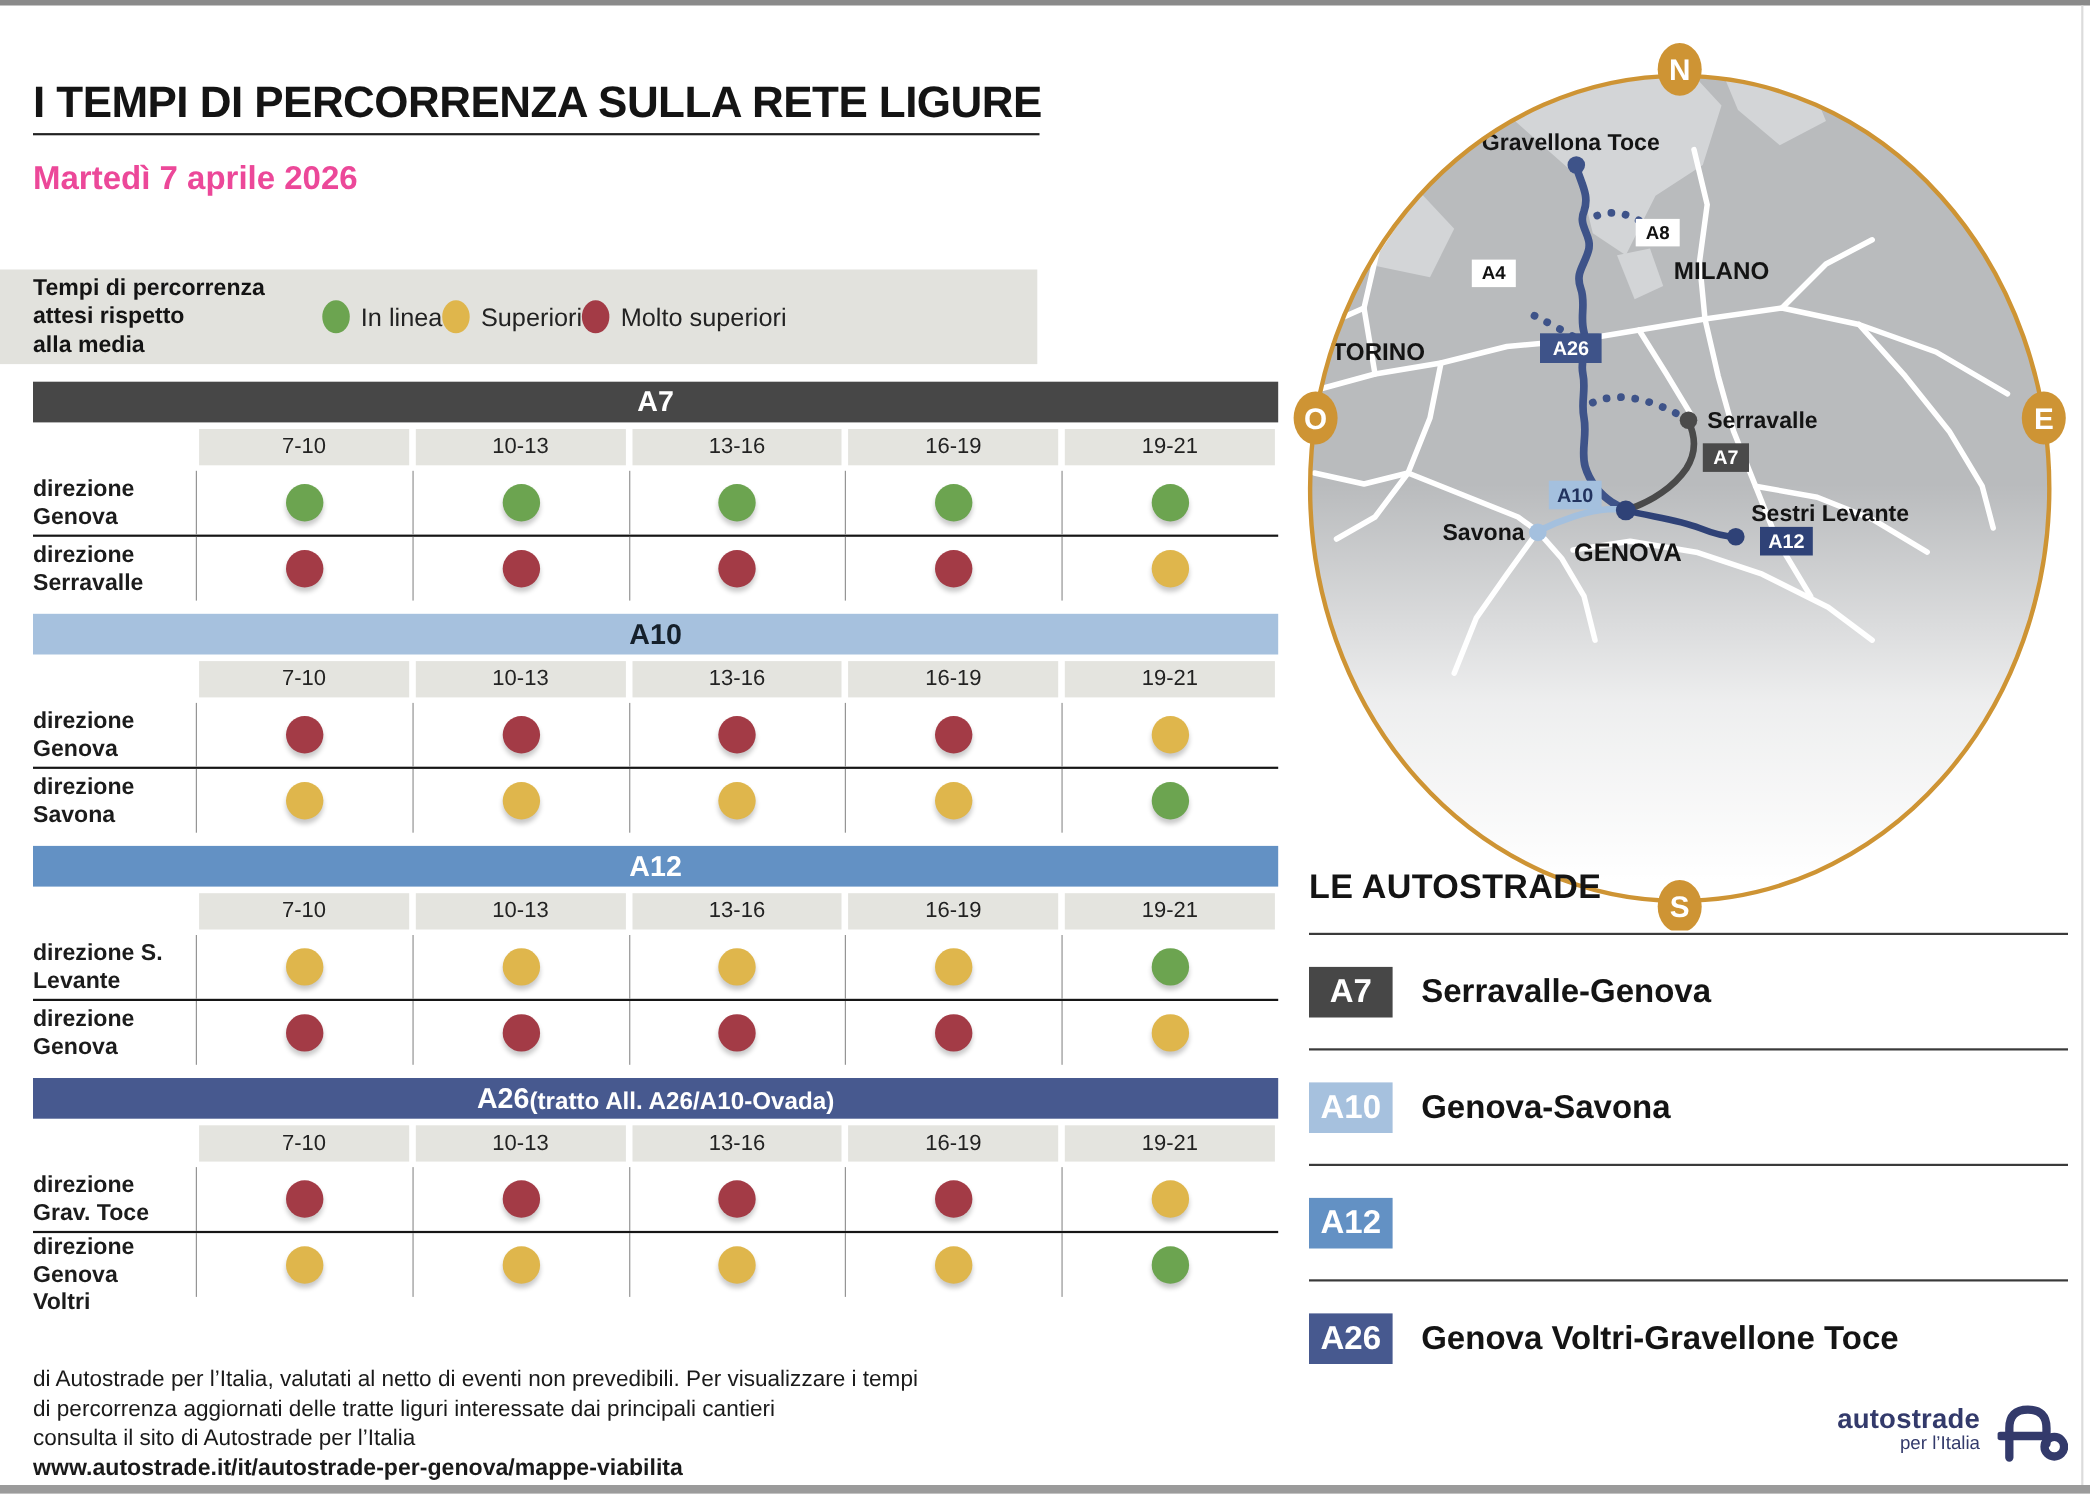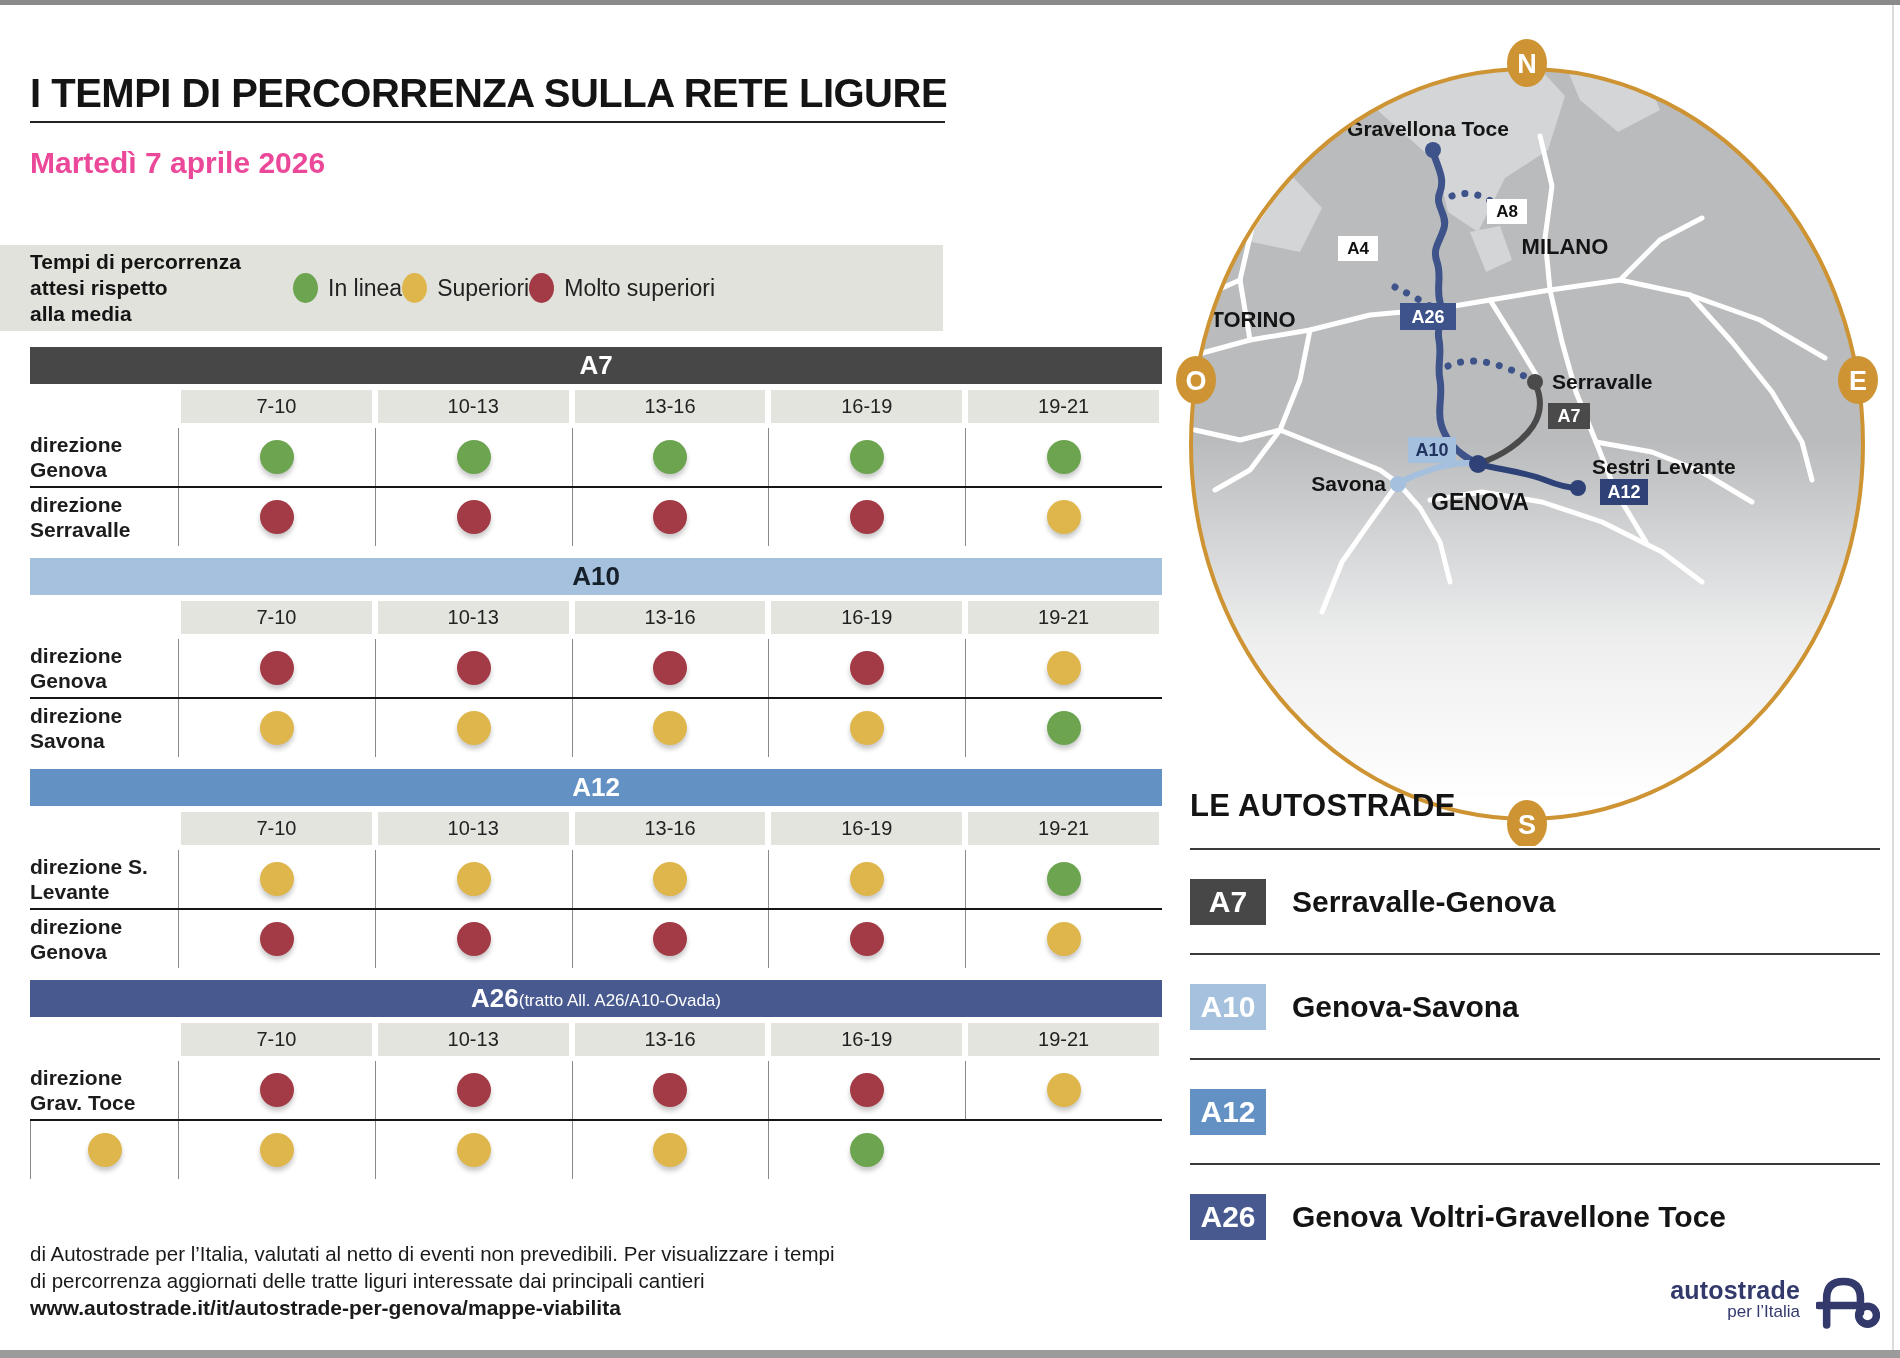--- a/index.html
+++ b/index.html
@@ -19,21 +19,21 @@
   .legend-band{position:absolute;left:0;top:245px;width:943px;height:86px;background:#E2E2DD;display:flex;align-items:center;}
   .legend-label{margin-left:30px;width:235px;font-size:21px;font-weight:800;line-height:26px;white-space:pre-line;color:#141414;}
   .legend-items{display:flex;align-items:center;margin-left:28px;}
   .legend-item{display:flex;align-items:center;gap:10px;font-size:23px;color:#222;}
   .legend-dot{width:25px;height:30px;border-radius:50%;flex:0 0 auto;}
 
   
   #tables{position:absolute;left:30px;top:347px;width:1132px;}
   .hw-table{margin-bottom:12px;}
   .band{height:37px;display:flex;align-items:center;justify-content:center;font-size:26px;font-weight:700;margin-bottom:6px;}
-  .band .band-sub{font-size:17px;font-weight:400;position:relative;top:2px;}
+  .band .band-sub{font-size:22px;font-weight:700;position:relative;top:2px;}
   .thead{display:grid;grid-template-columns:148px repeat(5,1fr);height:33px;margin-bottom:5px;}
   .thead .th{margin:0 3px;background:#E4E4DF;display:flex;align-items:center;justify-content:center;font-size:20px;color:#222;}
   .trow{display:grid;grid-template-columns:148px repeat(5,1fr);}
   .trow.first{border-bottom:2px solid #161616;}
   .trow .rowlabel{display:flex;align-items:center;font-size:21px;font-weight:800;line-height:25px;color:#1c1c1c;padding-right:26px;}
   .trow .cell{height:58px;border-left:1px solid #8a8a8a;display:flex;align-items:center;justify-content:center;}
   .dot{width:34px;height:34px;border-radius:50%;box-shadow:0 4px 5px rgba(0,0,0,0.22);}
 
   
   .footer{position:absolute;left:30px;top:1240px;width:980px;font-size:20.5px;line-height:27px;color:#1a1a1a;}
@@ -261,20 +261,21 @@
           <span class="dot" style="background: rgb(163, 59, 70);"></span>
         </div>
         <div class="cell">
           <span class="dot" style="background: rgb(163, 59, 70);"></span>
         </div>
         <div class="cell">
           <span class="dot" style="background: rgb(223, 182, 76);"></span>
         </div>
       </div>
       <div class="trow">
+        <div class="rowlabel">direzione Genova Voltri</div>
         <div class="cell">
           <span class="dot" style="background: rgb(223, 182, 76);"></span>
         </div>
         <div class="cell">
           <span class="dot" style="background: rgb(223, 182, 76);"></span>
         </div>
         <div class="cell">
           <span class="dot" style="background: rgb(223, 182, 76);"></span>
         </div>
         <div class="cell">
@@ -284,20 +285,21 @@
           <span class="dot" style="background: rgb(108, 164, 80);"></span>
         </div>
       </div>
     </section>
   </div>
 
 <div class="footer">
   <div id="footer-lines">
       <div>di Autostrade per l’Italia, valutati al netto di eventi non prevedibili. Per visualizzare i tempi</div>
       <div>di percorrenza aggiornati delle tratte liguri interessate dai principali cantieri</div>
+      <div>consulta il sito di Autostrade per l’Italia</div>
     </div>
   <div class="url">www.autostrade.it/it/autostrade-per-genova/mappe-viabilita</div>
 </div>
 
 <div class="map-wrap">
 <svg width="744" height="828" viewBox="1150 18 744 828" xmlns="http://www.w3.org/2000/svg">
   <defs>
     <clipPath id="mapClip">
           <ellipse cx="1527" cy="444" rx="336" ry="375"></ellipse>
         </clipPath>

